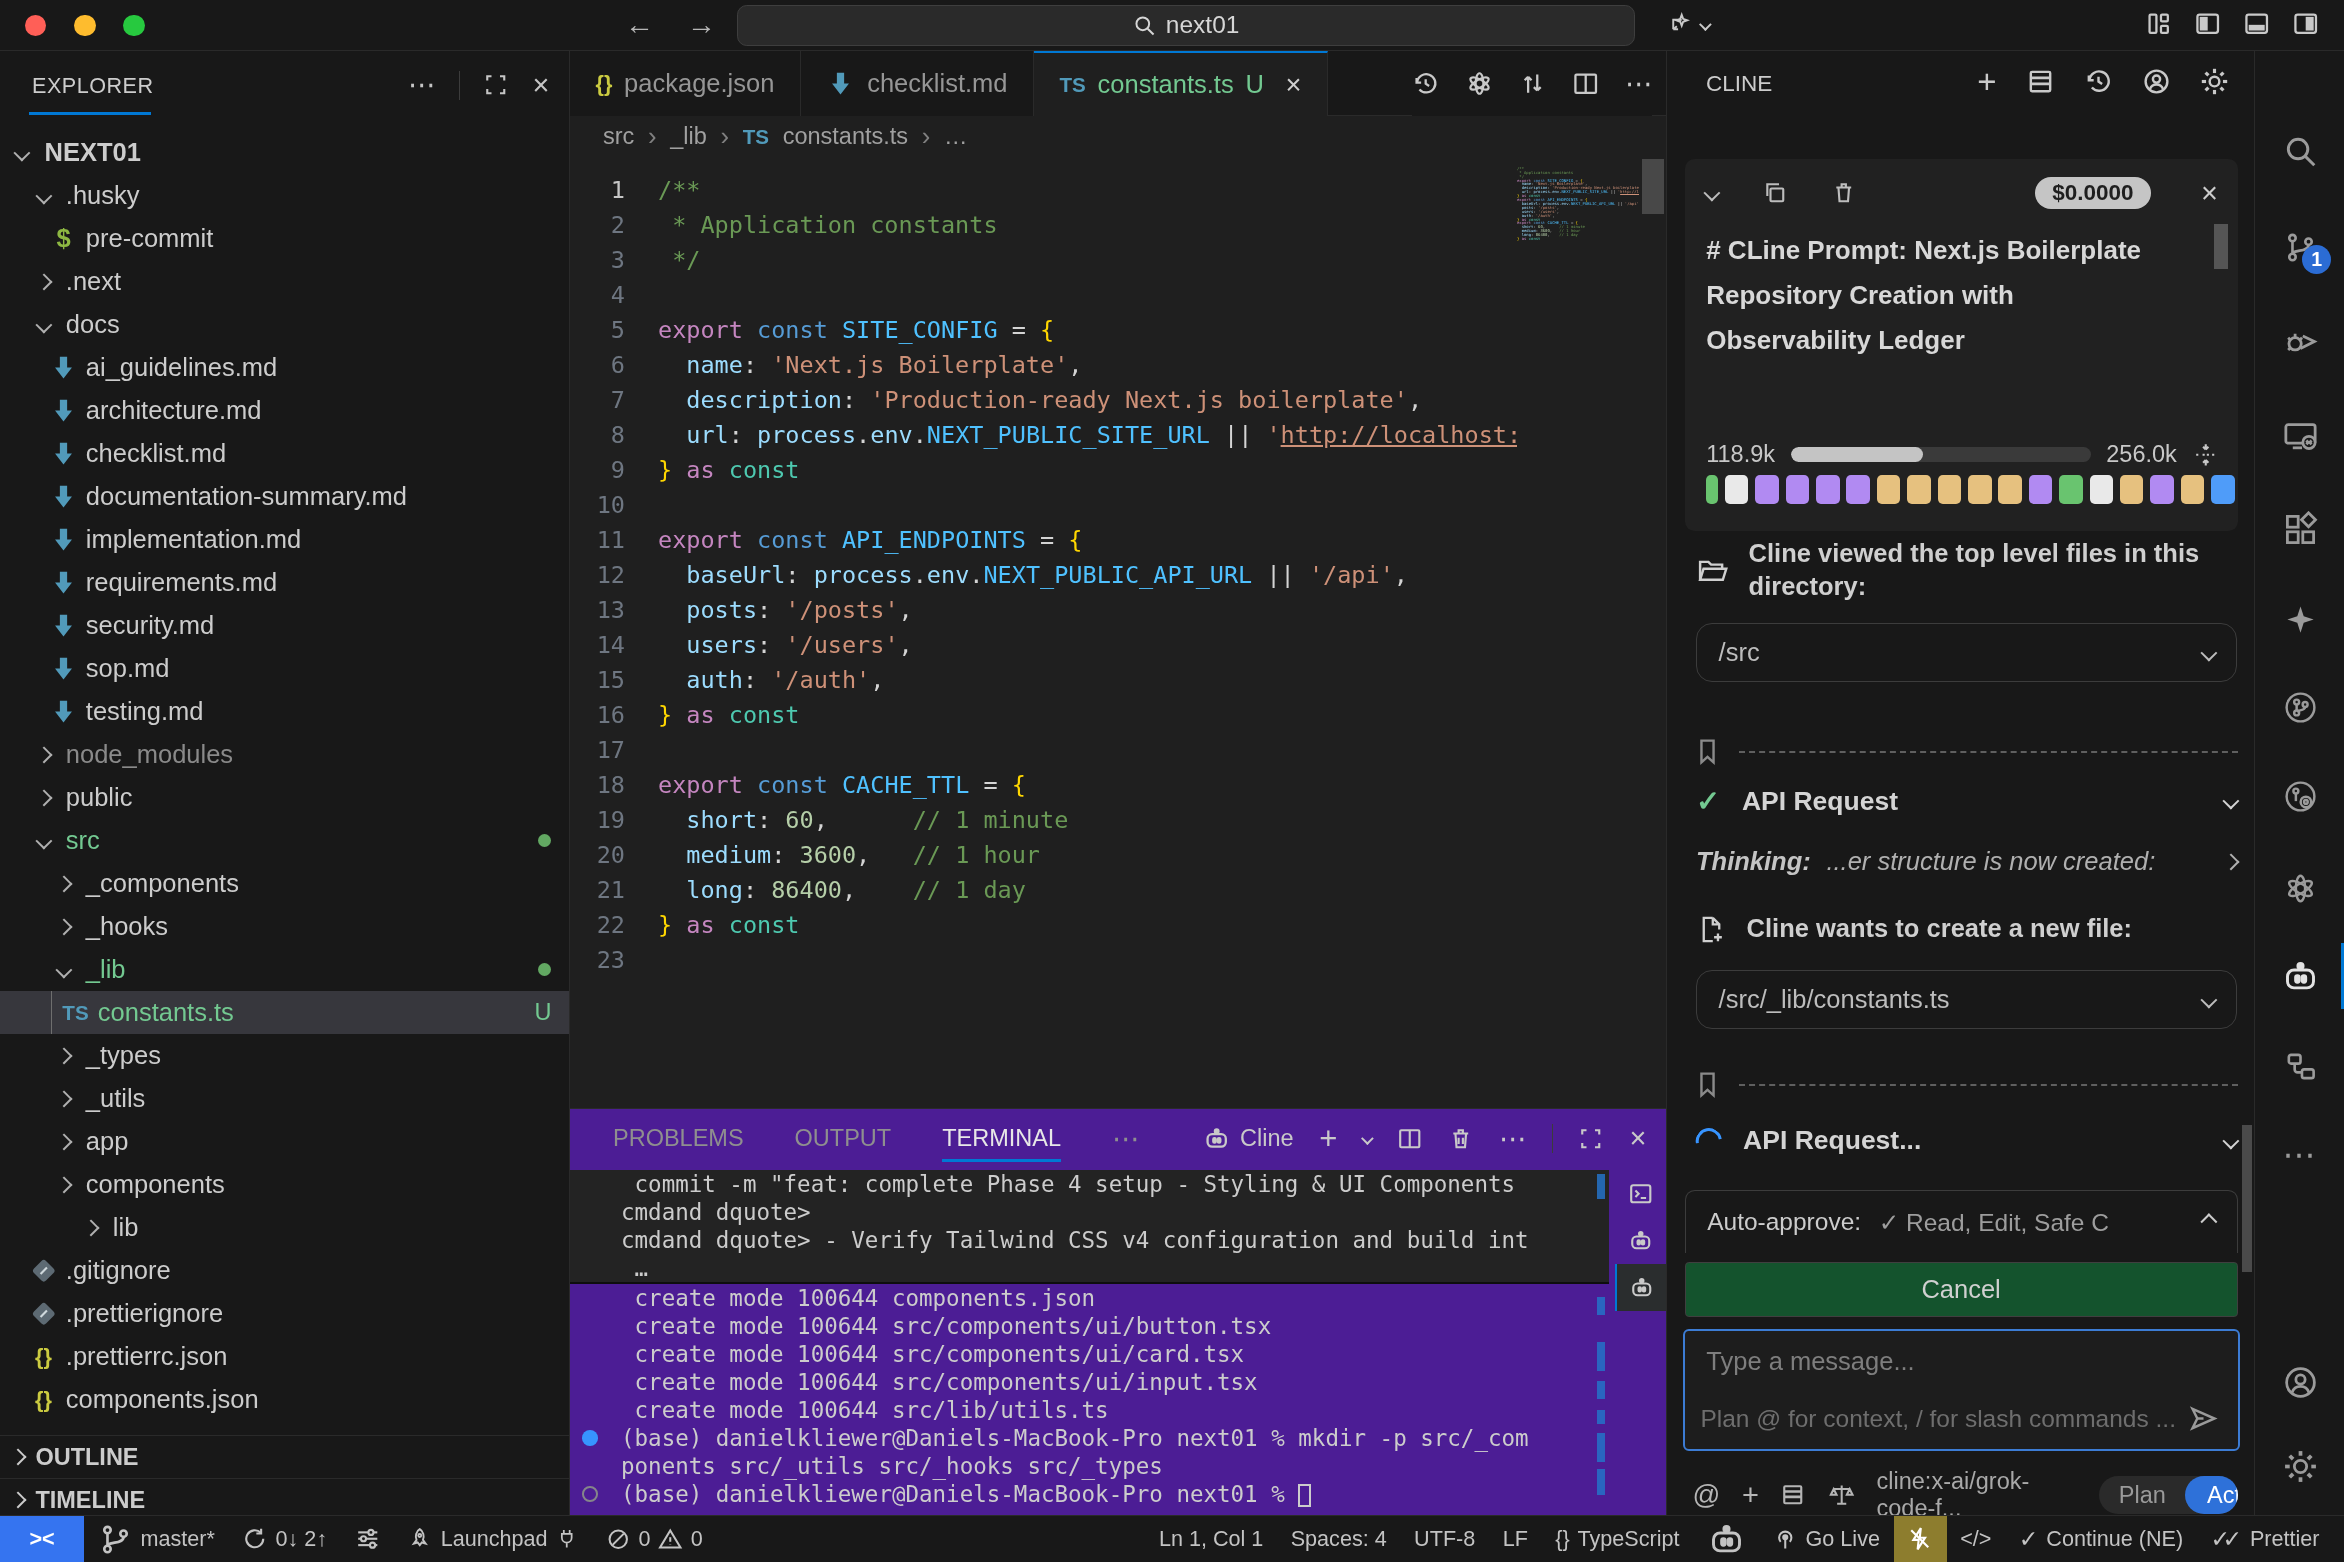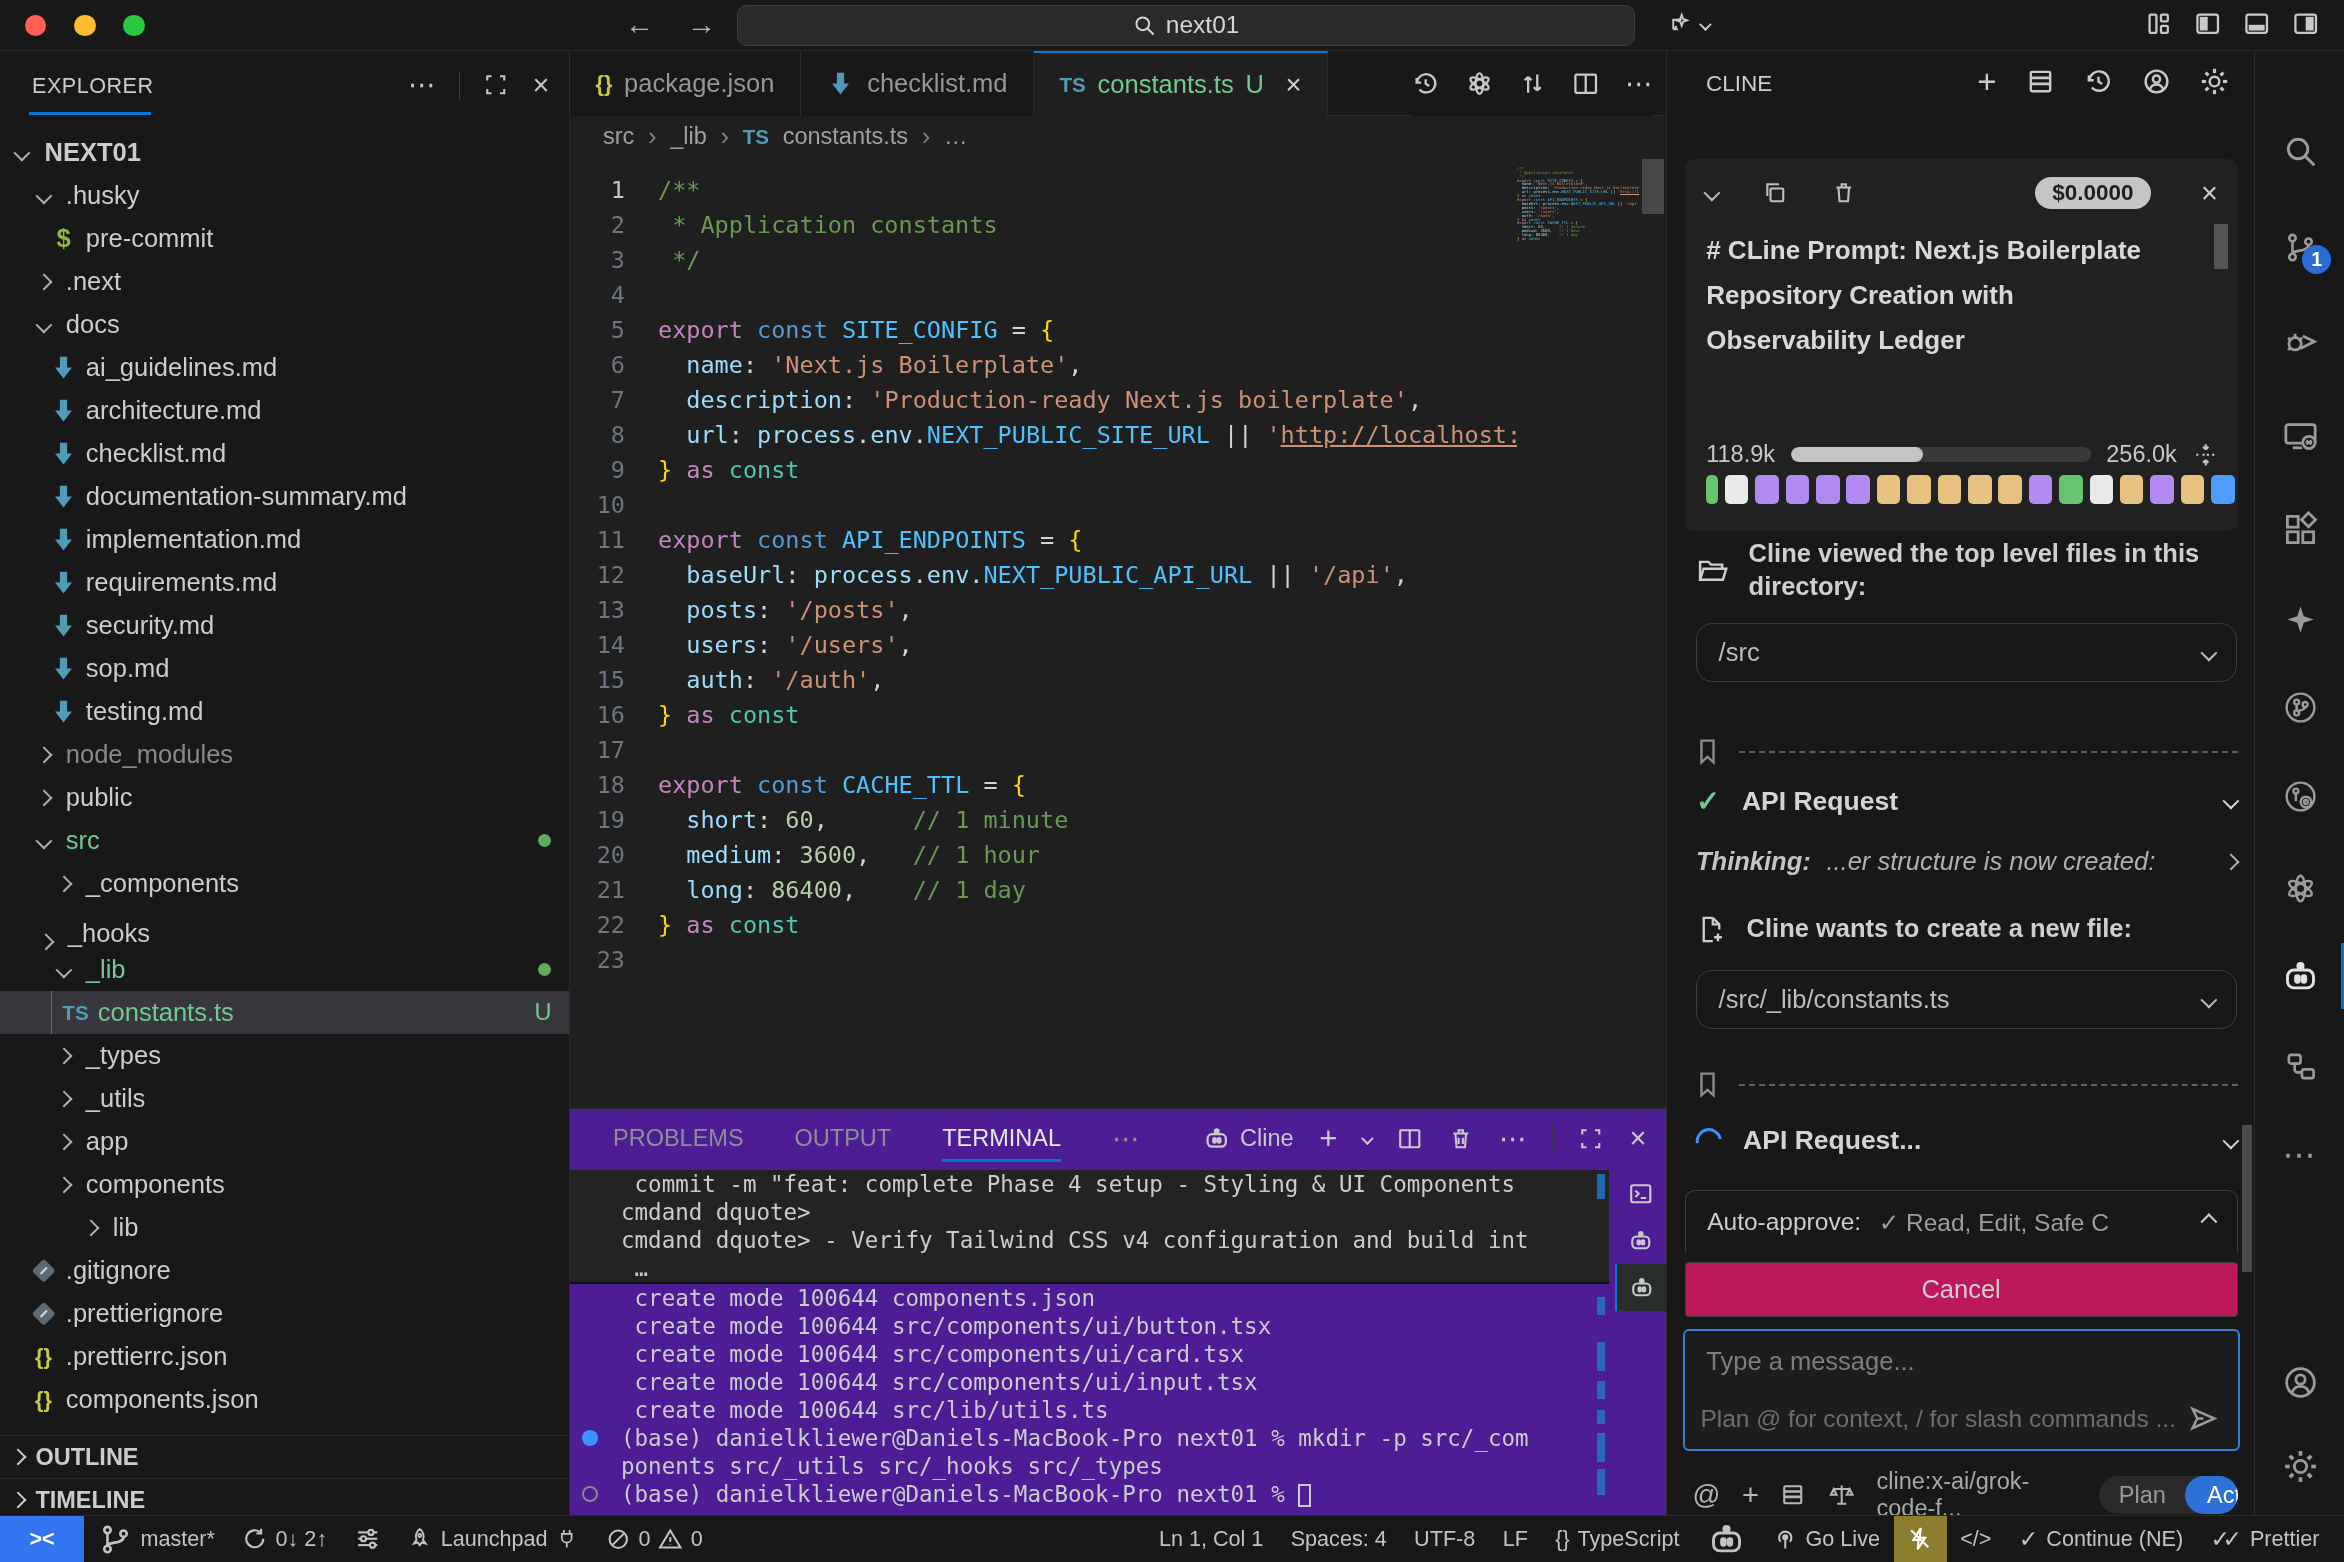--- a/index.html
+++ b/index.html
@@ -121,21 +121,21 @@
   .req-row .chev-r { margin-left:auto; }
   .check-green { color:#73c991; font-size:29px; font-weight:bold; }
   #thinking { position:absolute; left:29px; width:541px; display:flex; gap:15.7px; font-size:25.5px; color:#b0b0b0; font-style:italic; align-items:center; }
   #thinking b { color:#c4c4c4; }
   #thinking .chev { margin-left:auto; }
   .spinner { width:25.5px; height:25.5px; border-radius:50%; border:3.9px solid transparent; border-top:3.9px solid #3794ff; border-left:3.9px solid #3794ff; transform:rotate(35deg); }
   #auto-box { position:absolute; left:17.6px; top:1139px; width:553px; height:63px; border:1px solid #3c3c3c; border-radius:9.8px 9.8px 0 0; border-bottom:none;
               display:flex; align-items:center; padding:0 21.6px; gap:17.6px; font-size:24.5px; color:#cccccc; }
   #auto-box .val { color:#9d9d9d; white-space:nowrap; overflow:hidden; }
   #auto-box .chev { margin-left:auto; }
-  #cancel-btn { position:absolute; left:17.6px; top:1211px; width:553px; height:55px; background:#be185d; border:1px solid #3f3f3f; border-radius:3.9px;
+  #cancel-btn { position:absolute; left:17.6px; top:1211px; width:553px; height:55px; background:#14532d; border:1px solid #3f3f3f; border-radius:3.9px;
                 display:flex; align-items:center; justify-content:center; font-size:25.5px; color:#d0d0d0; }
   #msg-box { position:absolute; left:15.7px; top:1278px; width:557px; height:122px; border:2px solid #3c7cd4; border-radius:5.9px; background:#1d1d1d; }
   #msg-ph1 { position:absolute; left:21.6px; top:15.7px; font-size:25.5px; color:#7e7e7e; }
   #msg-ph2 { position:absolute; left:15.7px; bottom:15.7px; font-size:24.5px; color:#6e6e6e; }
   #msg-send { position:absolute; right:17.6px; bottom:13.7px; color:#9a9a9a; }
   #model-row { position:absolute; left:25.5px; top:1417px; width:545px; display:flex; align-items:center; gap:21.6px; color:#b5b5b5; }
   #model-name { font-size:23.5px; color:#a9a9a9; }
   #mode-toggle { margin-left:auto; background:#2a2a2a; border-radius:19.6px; display:flex; overflow:hidden; font-size:23.5px; }
   #mode-plan { padding:5.9px 19.6px; color:#9a9a9a; }
   #mode-act { padding:5.9px 21.6px; background:#2e71d9; color:#fff; border-radius:19.6px; }
@@ -378,21 +378,21 @@
           </span>
           <span style="color: rgb(115, 201, 145);">src</span>
           <span class="dot"></span>
         </div>
         <div class="trow" style="padding-left: 49px;">
           <span class="mk">
             <span class="chev-css right chev"></span>
           </span>
           <span>_components</span>
         </div>
-        <div class="trow" style="padding-left: 31px; align-items: flex-end;">
+        <div class="trow" style="padding-left: 49px;">
           <span class="mk">
             <span class="chev-css right chev"></span>
           </span>
           <span>_hooks</span>
         </div>
         <div class="trow" style="padding-left: 49px;">
           <span class="mk">
             <span class="chev-css down chev"></span>
           </span>
           <span style="color: rgb(115, 201, 145);">_lib</span>

